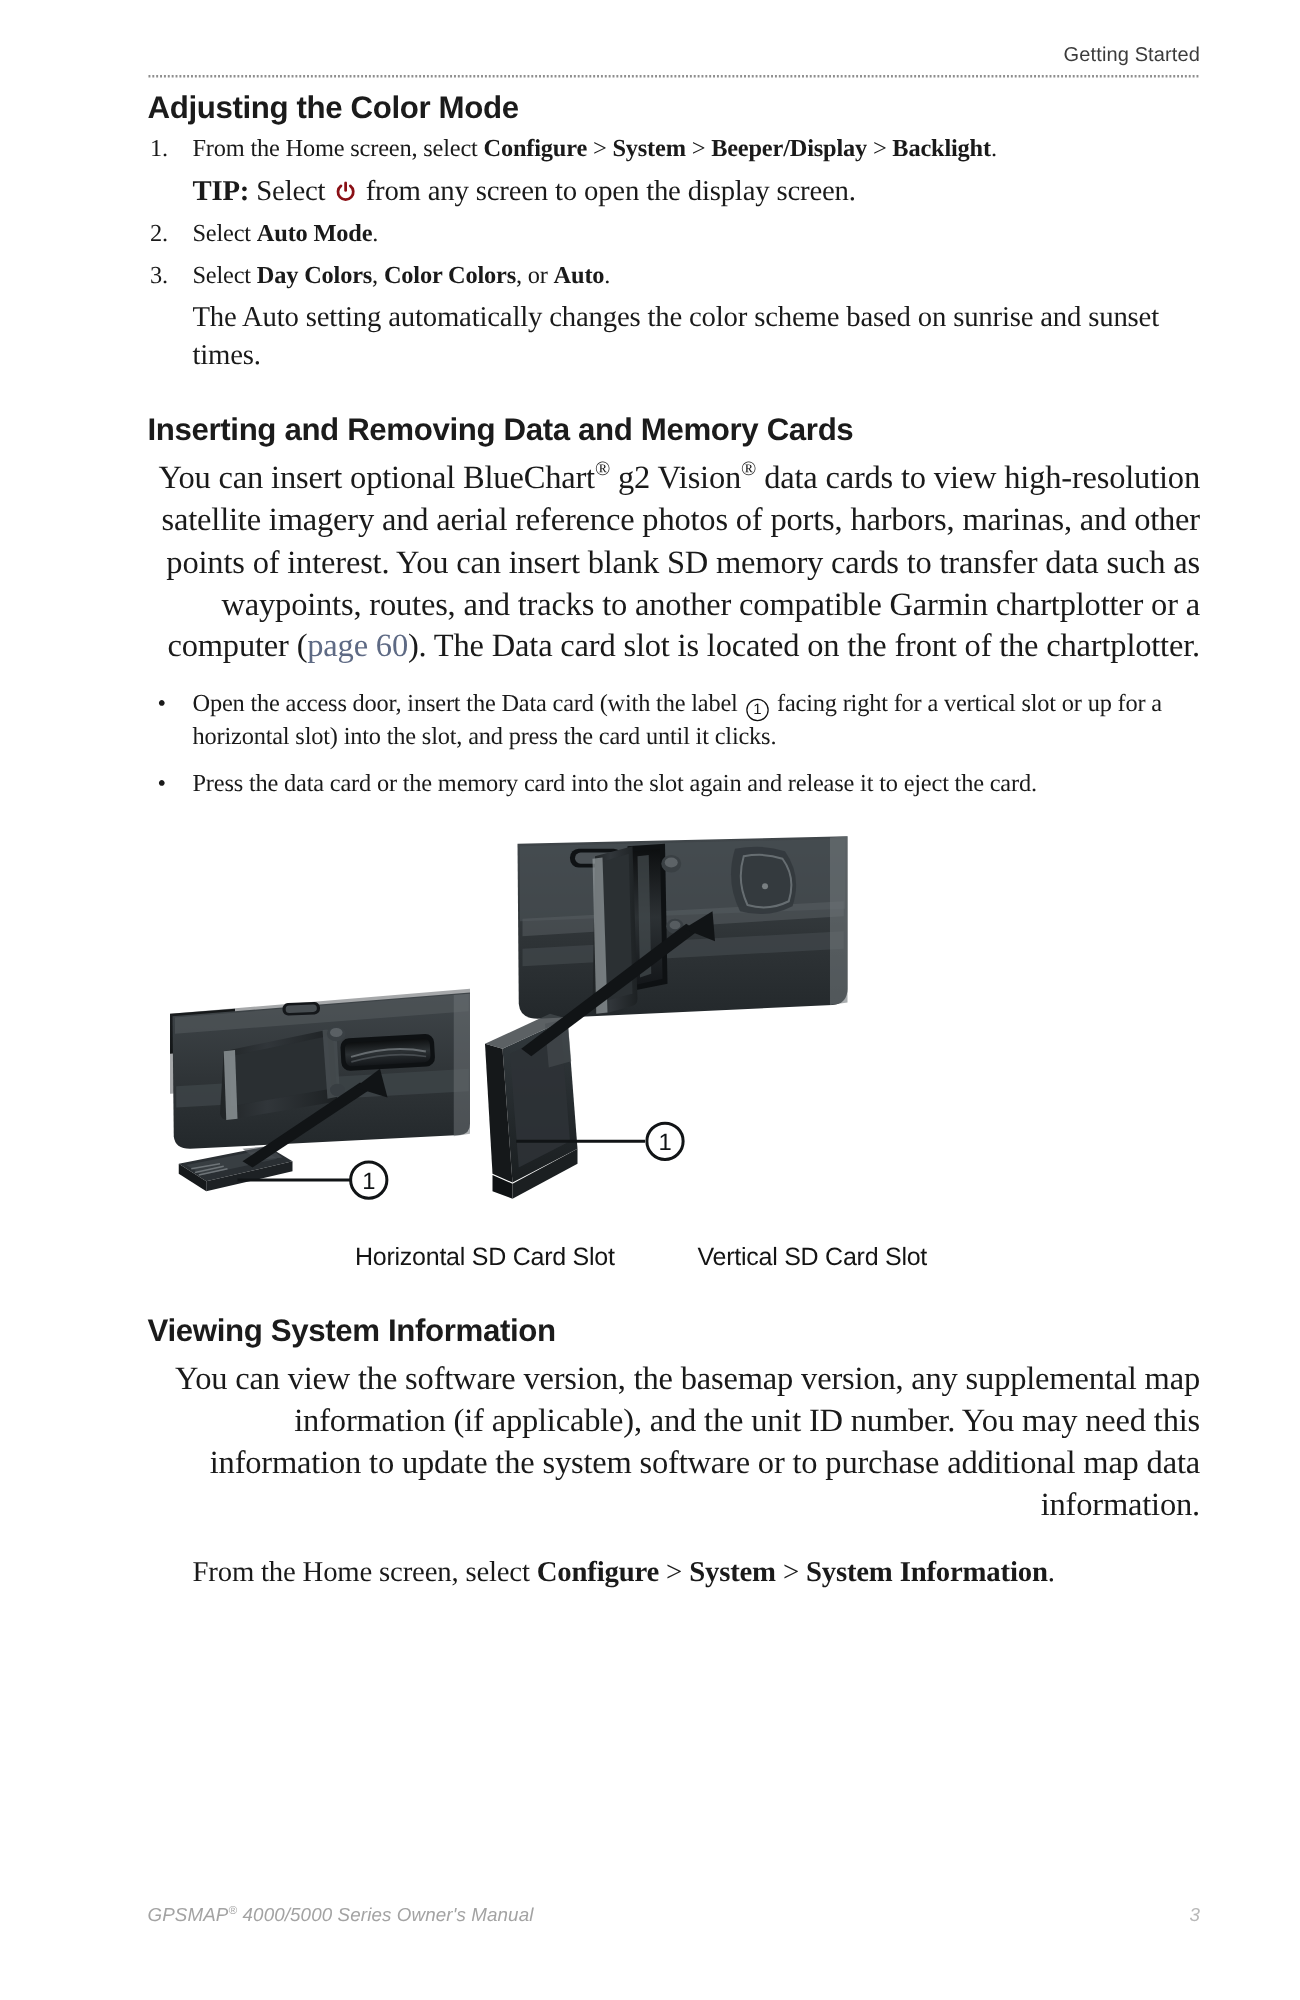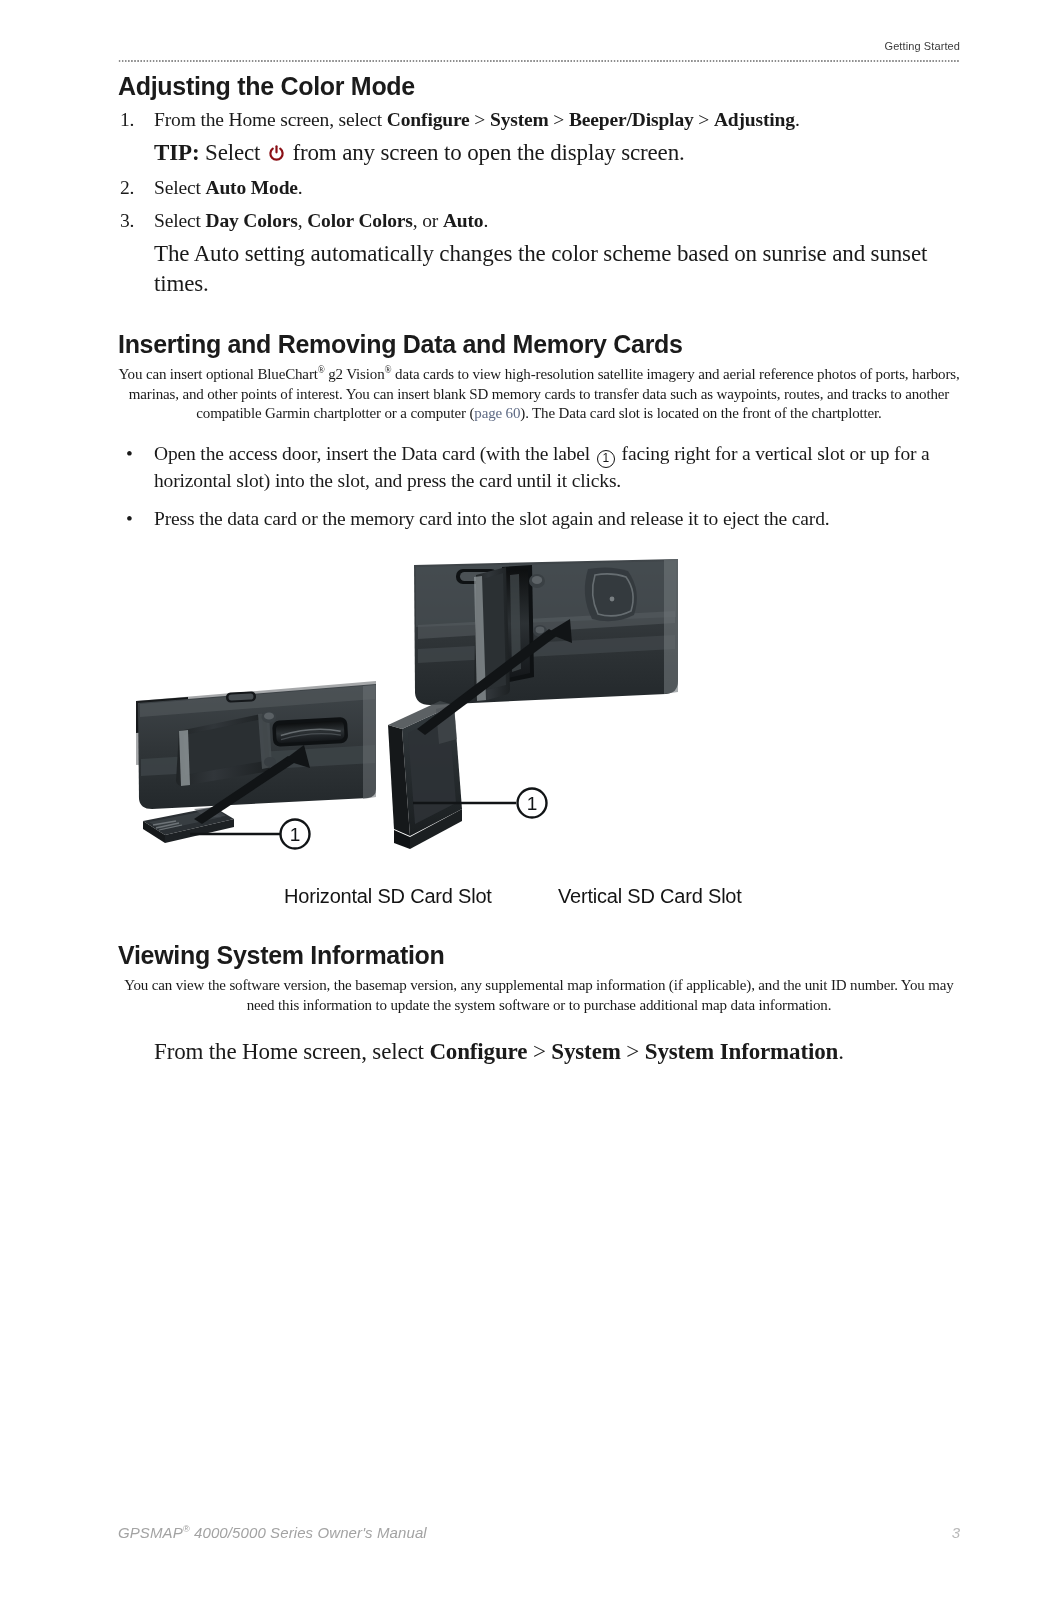--- a/index.html
+++ b/index.html
@@ -20,21 +20,21 @@
   
   .header {
     position: absolute;
     left: 118px;
     top: 36px;
     width: 842px;
     text-align: right;
   }
   .header-title {
     font-family: "Liberation Sans", sans-serif;
-    font-size: 11px;
+    font-size: 16px;
     color: #3b3b3b;
     letter-spacing: 0.1px;
     line-height: 1;
     display: inline-block;
   }
   .header-rule {
     position: absolute;
     left: 118px;
     top: 60px;
     width: 842px;
@@ -60,24 +60,24 @@
     margin: 0 0 7px 0;
     letter-spacing: -0.3px;
     line-height: 1.12;
   }
   h2.section-heading.tight-top { margin-top: 0; }
 
   .gap-lg { height: 26px; }
   .gap-md { height: 17px; }
 
   p.body-text {
-    font-size: 15px;
+    font-size: 26px;
     line-height: 1.30;
     margin: 0;
-    text-align: center;
+    text-align: right;
     letter-spacing: -0.15px;
   }
 
   
   ol.steps {
     list-style: none;
     margin: 0;
     padding: 0;
   }
   ol.steps > li {
@@ -219,21 +219,21 @@
   </div>
   <div class="header-rule"></div>
 
   <div class="content">
 
     <h2 class="section-heading tight-top">Adjusting the Color Mode</h2>
 
     <ol class="steps">
       <li>
         <span class="num">1.</span>
-        <span><span>From the Home screen, select </span><span class="ui-path">Configure</span><span class="sep"> &gt; </span><span class="ui-path">System</span><span class="sep"> &gt; </span><span class="ui-path">Beeper/Display</span><span class="sep"> &gt; </span><span class="ui-path">Adjusting</span><span>.</span></span>
+        <span><span>From the Home screen, select </span><span class="ui-path">Configure</span><span class="sep"> &gt; </span><span class="ui-path">System</span><span class="sep"> &gt; </span><span class="ui-path">Beeper/Display</span><span class="sep"> &gt; </span><span class="ui-path">Backlight</span><span>.</span></span>
         <div class="sub-line" style="padding-left:0"><span class="ui-path">TIP:</span><span> Select </span><span class="power-icon"><svg viewBox="0 0 20 20" width="17" height="17" aria-hidden="true">
                 <path d="M5.6 4.4 A7.2 7.2 0 1 0 14.4 4.4" fill="none" stroke="#8a1016" stroke-width="2.6" stroke-linecap="round"></path>
                 <line x1="10" y1="1.6" x2="10" y2="8.6" stroke="#8a1016" stroke-width="2.6" stroke-linecap="round"></line>
               </svg></span><span> from any screen to open the display screen.</span></div>
       </li>
 
       <li style="margin-top:7px;">
         <span class="num">2.</span>
         <span><span>Select </span><span class="ui-path">Auto Mode</span><span>.</span></span>
       </li>

